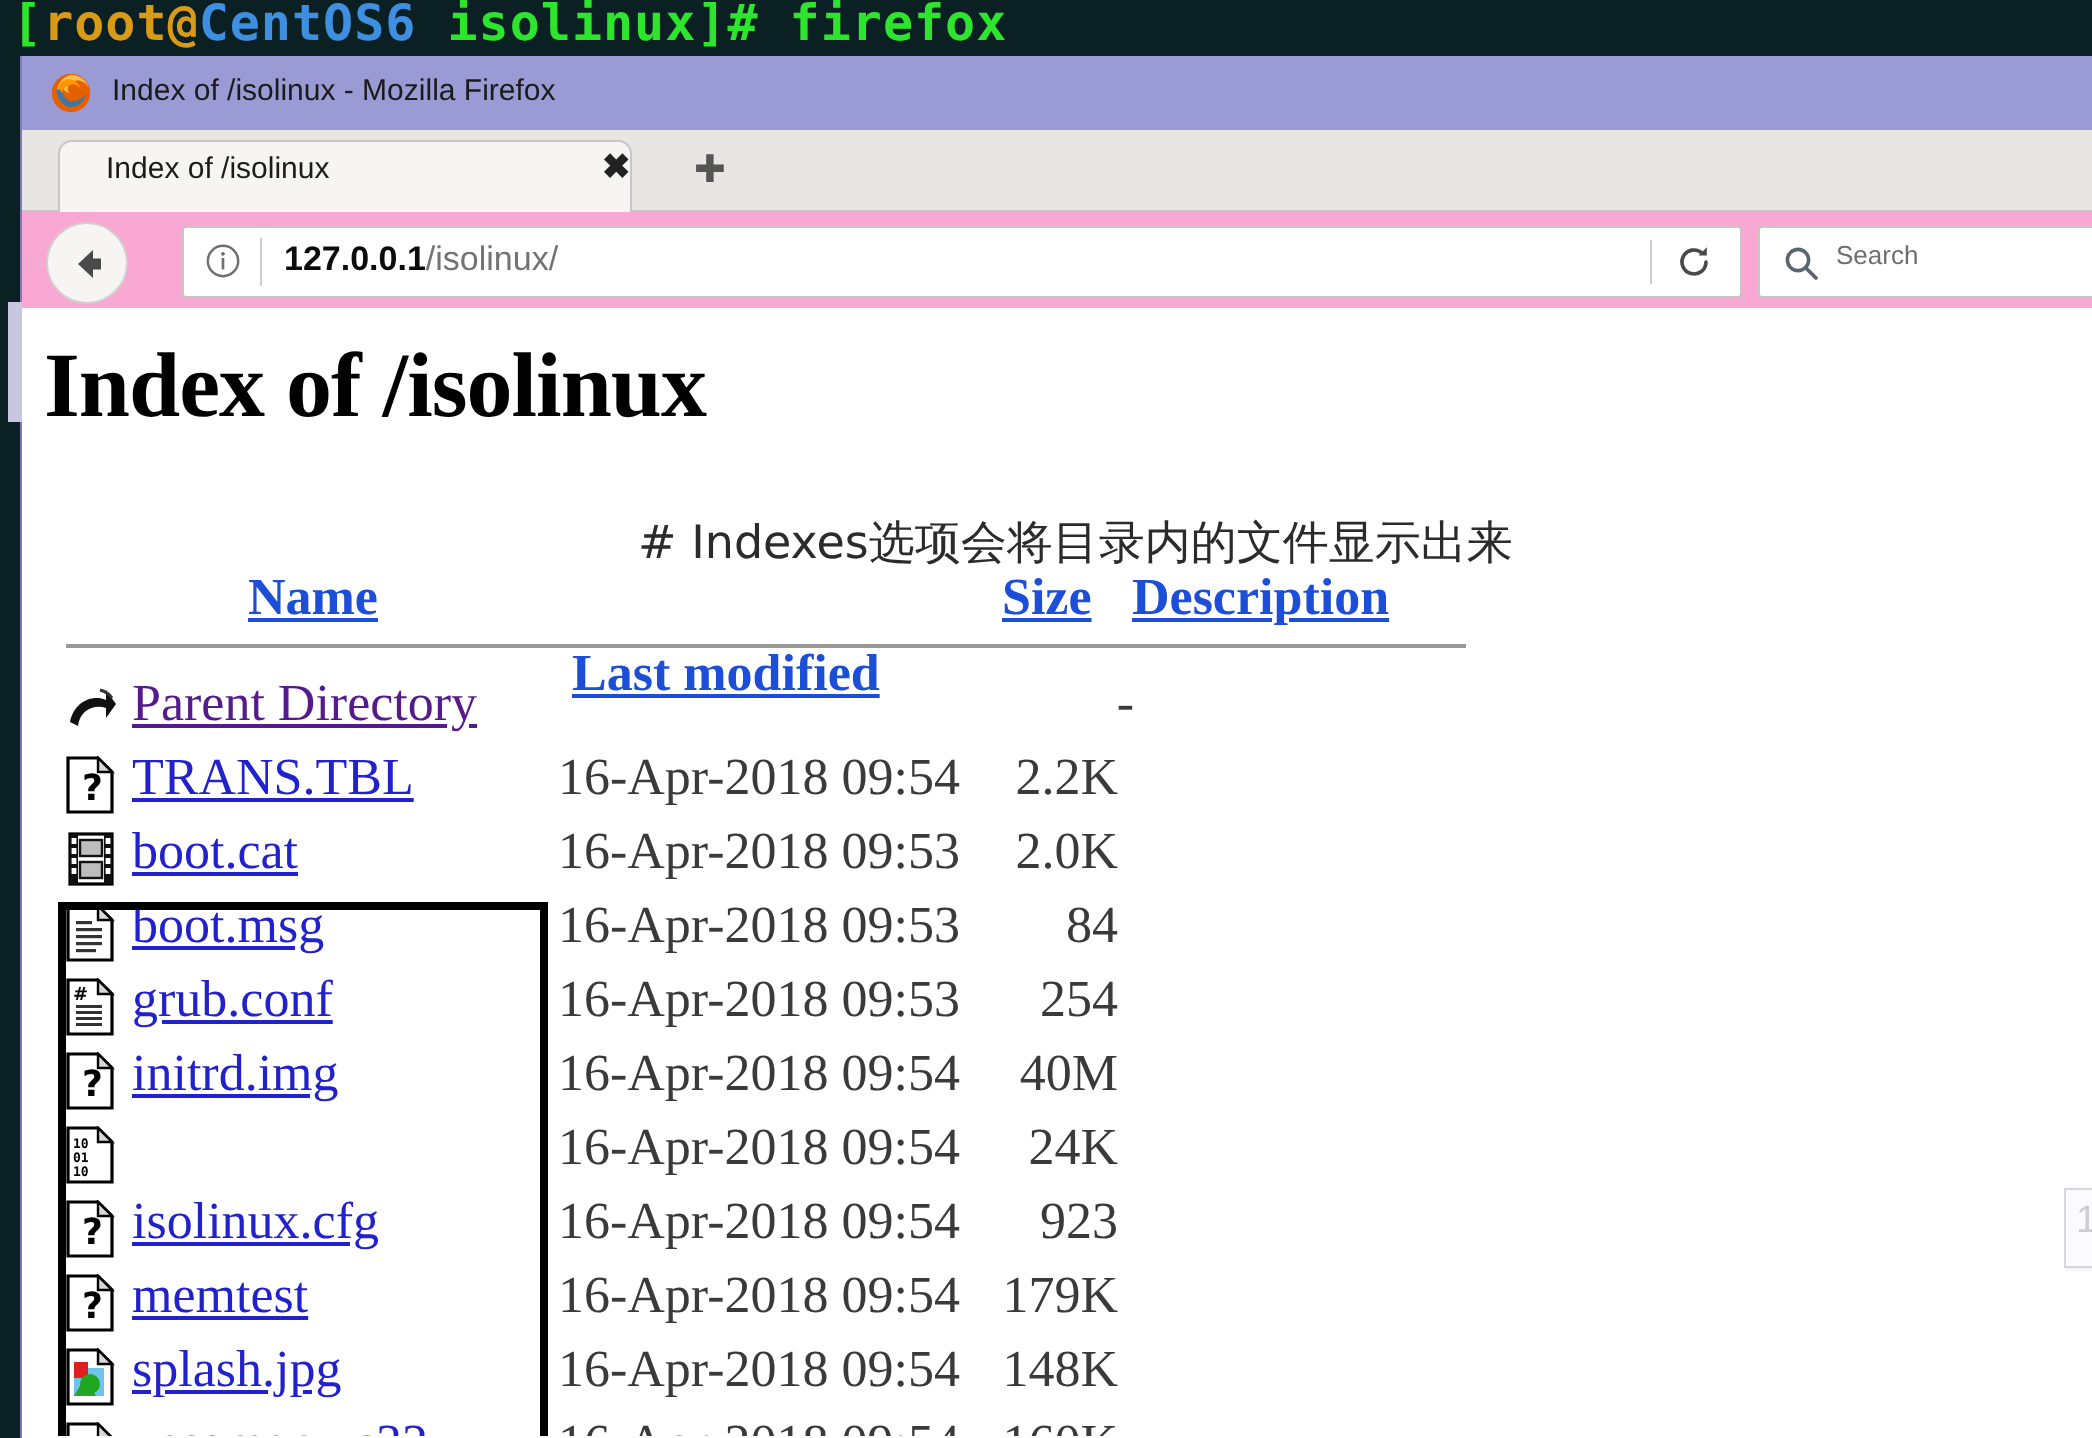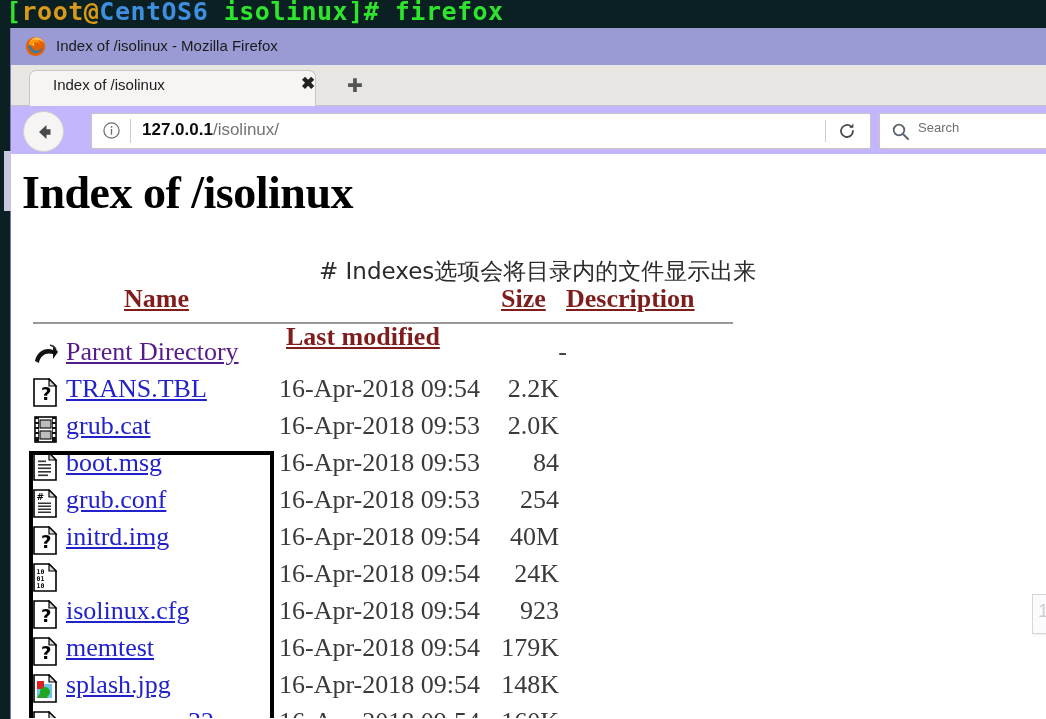--- a/index.html
+++ b/index.html
@@ -64,21 +64,21 @@
     font-size:17px;color:#222;font-weight:bold;cursor:pointer;
     line-height:1;
   }
   #tab-new{
     position:absolute;left:336px;top:11px;
     font-size:19px;color:#555;cursor:pointer;line-height:1;
   }
 
   
   #ff-navbar{
-    height:48px;background:#c4b5fd;position:relative;
+    height:48px;background:#f9a8d4;position:relative;
     border-bottom:3px solid #22c55e;
   }
   #nav-back{
     position:absolute;left:12px;top:5px;width:39px;height:39px;
     border:1px solid #d2cfcc;border-radius:50%;
     background:#f6f5f4;cursor:pointer;
     display:flex;align-items:center;justify-content:center;
   }
   #urlbar{
     position:absolute;left:80px;top:7px;width:778px;height:34px;
@@ -132,21 +132,21 @@
   }
 
   
   #listing{
     position:absolute;left:0;top:130px;width:1036px;
     font-family:"Liberation Serif","DejaVu Serif",serif;
   }
   .hdr-row{position:relative;height:35px;}
   .hdr{
     position:absolute;top:0;
-    font-weight:bold;font-size:26px;color:#7f1d1d;
+    font-weight:bold;font-size:26px;color:#1d4ed8;
     text-decoration:underline;cursor:pointer;white-space:nowrap;
   }
   #hdr-name{left:113px;}
   #hdr-mod{left:275px;margin-top:38px;}
   #hdr-size{left:490px;}
   #hdr-desc{left:555px;}
 
   #hr-line{
     position:absolute;left:22px;top:38px;width:700px;height:0;
     border-top:2px solid #999;
@@ -298,21 +298,21 @@
                   <rect x="2.8" y="14" width="2.4" height="3"></rect>
                   <rect x="2.8" y="19" width="2.4" height="3"></rect>
                   <rect x="19.8" y="4" width="2.4" height="3"></rect>
                   <rect x="19.8" y="9" width="2.4" height="3"></rect>
                   <rect x="19.8" y="14" width="2.4" height="3"></rect>
                   <rect x="19.8" y="19" width="2.4" height="3"></rect>
                 </g>
                 <rect x="7" y="5" width="11" height="8" fill="#bdbdbd" stroke="#111" stroke-width="1.2"></rect>
                 <rect x="7" y="16" width="11" height="8" fill="#bdbdbd" stroke="#111" stroke-width="1.2"></rect>
               </svg></span>
-            <a class="fname">grub.cat</a>
+            <a class="fname">boot.cat</a>
             <span class="fdate">16-Apr-2018 09:53</span>
             <span class="fsize">2.0K</span>
           </div>
           <div class="frow">
             <span class="ficon"><svg viewBox="0 0 26 29" width="26" height="29">
                 <path d="M1 1 h15 l7 7 v20 h-22 z" fill="#fff" stroke="#000" stroke-width="1.6"></path>
                 <path d="M16 1 l7 7 h-7 z" fill="#d8d8d8" stroke="#000" stroke-width="1.2"></path>
                 <g fill="#333">
                   <rect x="5" y="12" width="13" height="1.6"></rect>
                   <rect x="5" y="15.5" width="13" height="1.6"></rect>

